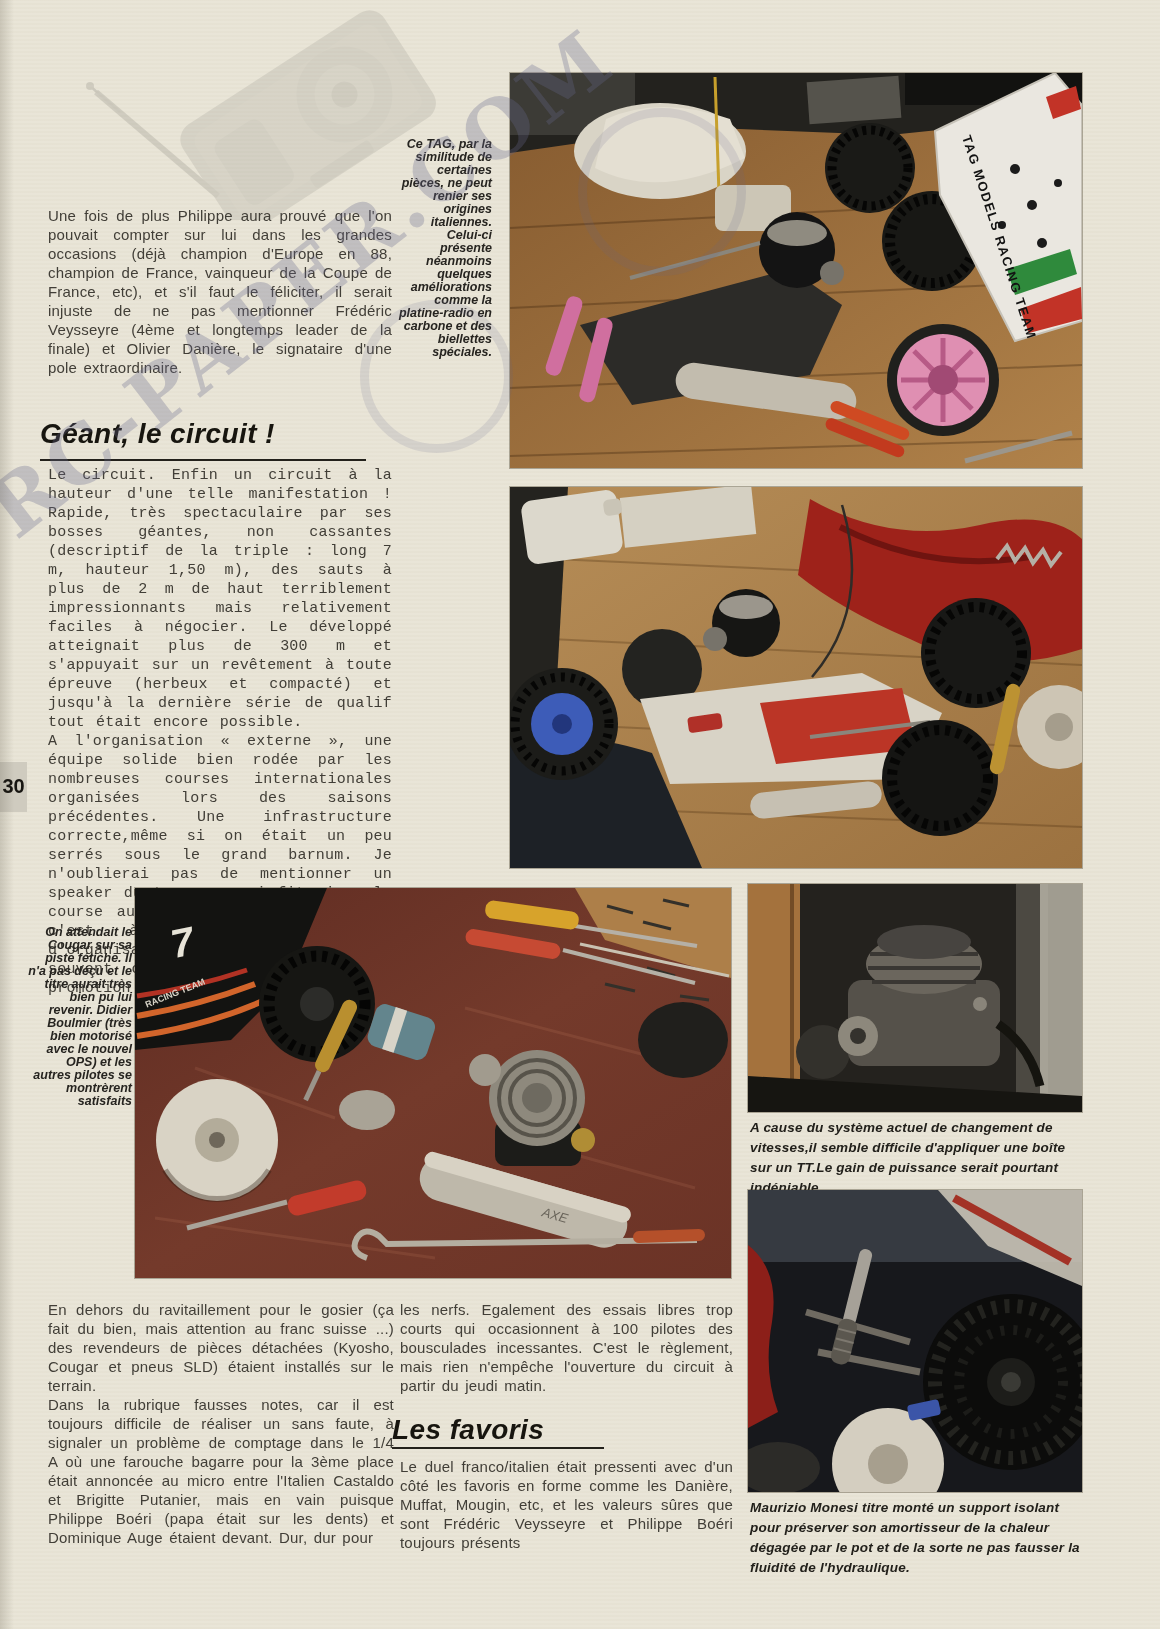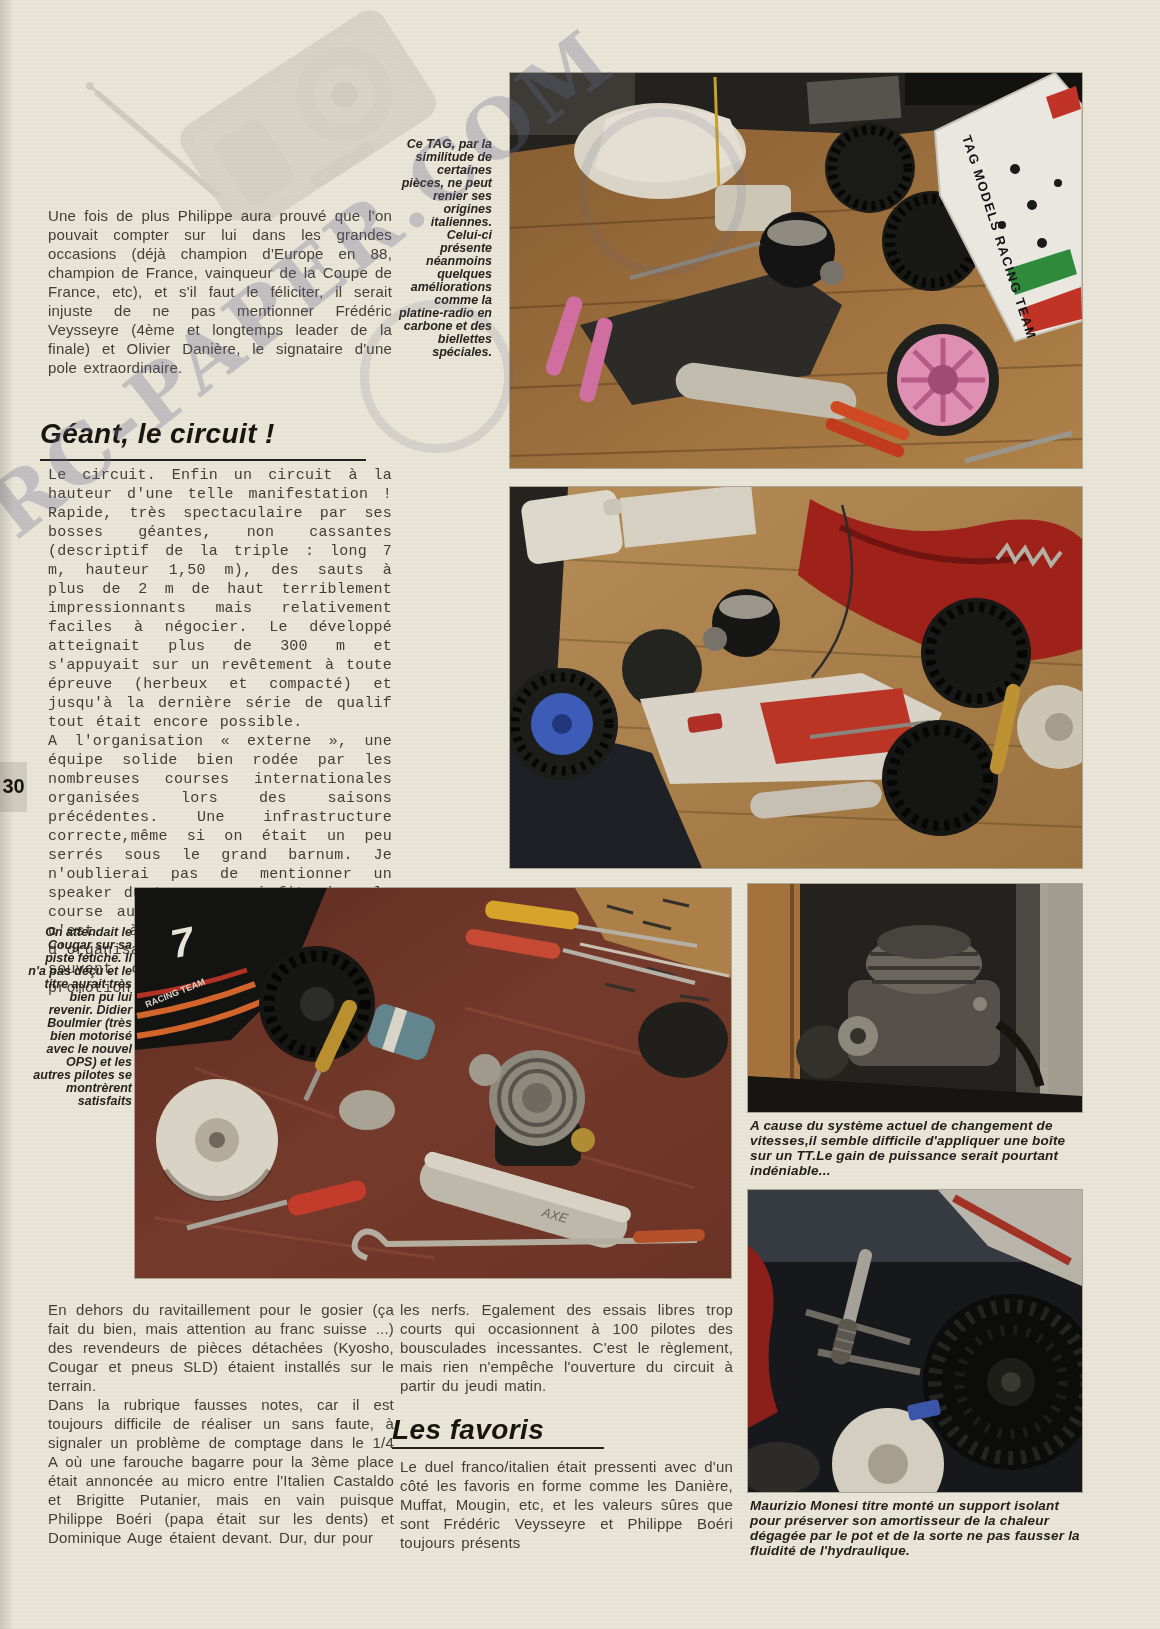--- a/index.html
+++ b/index.html
@@ -12,21 +12,21 @@
   .page::before{content:"";position:absolute;left:0;top:0;bottom:0;width:14px;
     background:linear-gradient(90deg, rgba(60,55,40,.18), rgba(60,55,40,0));pointer-events:none;z-index:40;}
   .abs{position:absolute;}
   .body-text{color:#413e37;font-size:15px;line-height:19px;text-align:justify;
     letter-spacing:.2px;word-spacing:2px;margin-left:8px;}
   .body-text p{margin:0;}
   .heading{color:#17150f;font-weight:bold;font-style:italic;font-size:28px;letter-spacing:.4px;}
   .rule{background:#23211b;height:2px;}
   .cap{font-weight:bold;font-style:italic;color:#262420;font-size:12.5px;line-height:13px;}
   .cap-right{text-align:right;}
-  .cap-wide{font-size:13.5px;line-height:15px;color:#22201b;letter-spacing:.2px;}
+  .cap-wide{font-size:13.5px;line-height:20px;color:#22201b;letter-spacing:.2px;}
   .photo{box-shadow:0 0 0 1px rgba(55,45,25,.35);}
   .photo svg{display:block;}
   .watermark{
     font-family:"DejaVu Serif", serif;font-weight:bold;font-size:80px;letter-spacing:4px;
     color:rgba(104,102,138,.30);transform:rotate(-38deg);transform-origin:0 100%;
     white-space:nowrap;z-index:30;pointer-events:none;
   }
   .wm-circle{border-radius:50%;border:9px solid rgba(104,102,138,.15);z-index:30;pointer-events:none;}
   .pagetab{background:#cfcbbf;color:#161410;font-weight:bold;font-size:20px;
     text-align:center;line-height:48px;}

